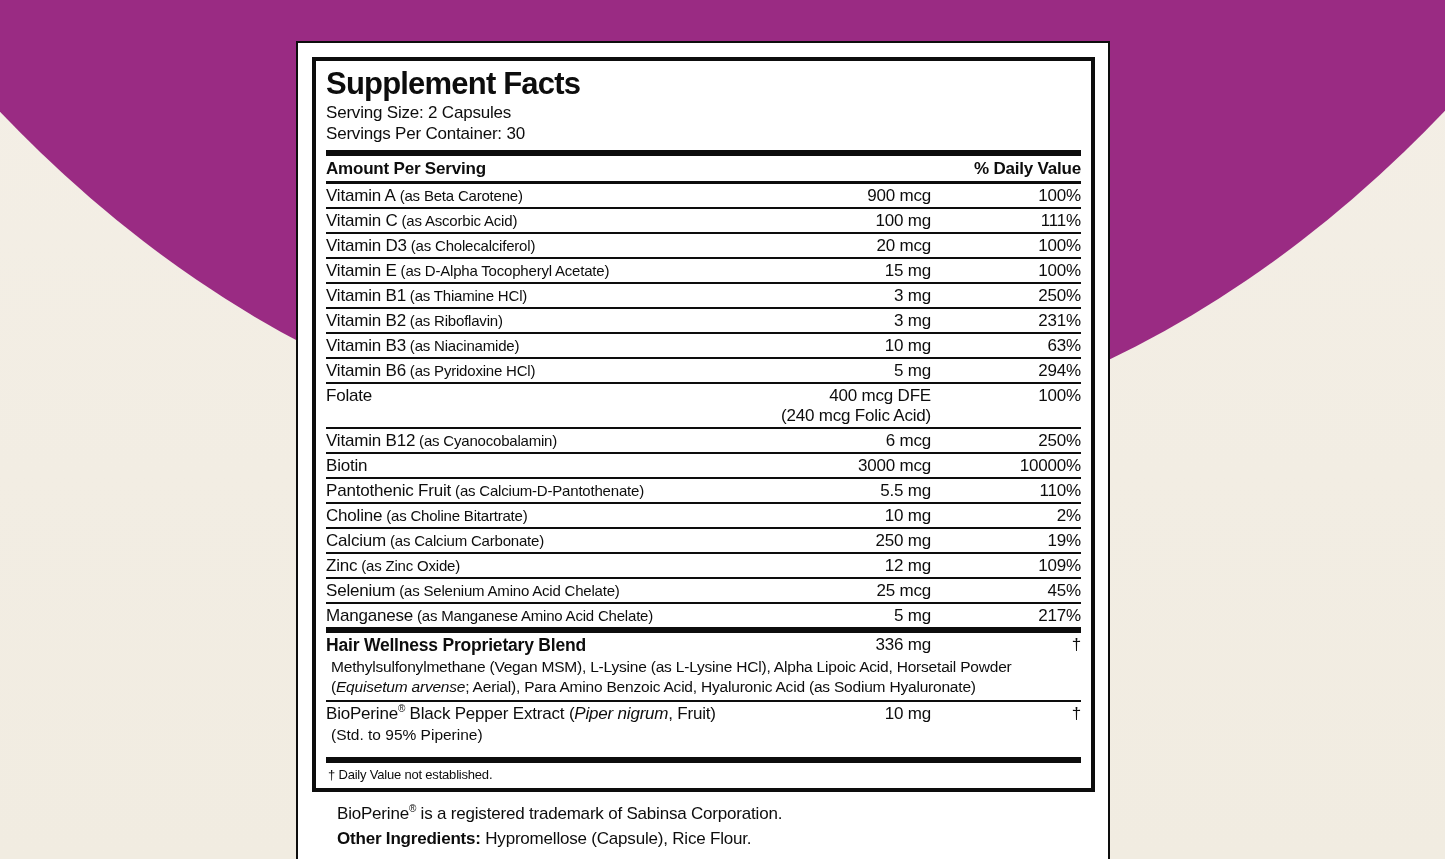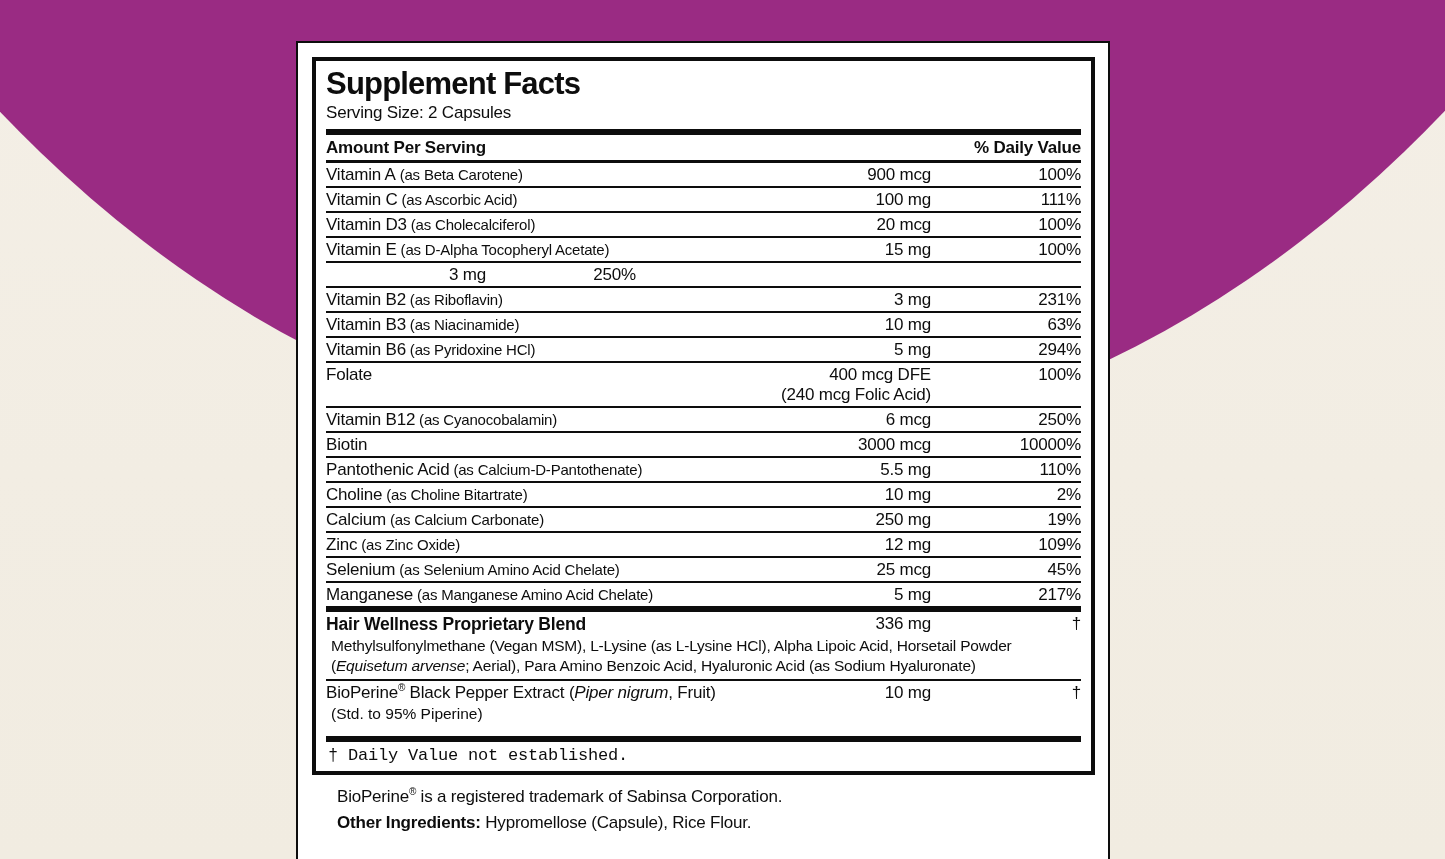--- a/index.html
+++ b/index.html
@@ -65,43 +65,43 @@
   .c-name .dt{font-size:15px;}
   .c-amt{width:160px;text-align:right;white-space:nowrap;}
   .c-dv{width:150px;text-align:right;}
   .blend-head .nm{font-weight:bold;font-size:17.5px;}
   .blend-desc{
     font-size:15.5px;line-height:1.28;letter-spacing:-0.2px;
     padding:0 0 3px 5px;
   }
   .sub-line{font-size:15.5px;line-height:1.25;padding:0 0 13px 5px;}
   .footnote{
-    font-size:17px;letter-spacing:-0.2px;
+    font-size:13px;letter-spacing:-0.2px;
     padding:4px 0 6px 2px;
-    font-family:Liberation Mono, monospace;
   }
   .footer-notes{
     padding:9px 0 0 25px;
     font-size:17px;letter-spacing:-0.2px;line-height:1.5;
   }
   .footer-notes b{font-weight:bold;}
   sup{font-size:10px;vertical-align:super;line-height:0;}
   i{}
 </style>
 </head>
 <body>
 
 <div class="stage">
   <div class="purple-dome"></div>
 
   <div class="label-box">
     <div class="inner-box">
 
       <div class="sf-title">Supplement Facts</div>
       <div class="serving-line">Serving Size: 2 Capsules</div>
+      <div class="serving-line">Servings Per Container: 30</div>
 
       <div class="rule-double"></div>
 
       <div class="col-head">
         <span>Amount Per Serving</span>
         <span>% Daily Value</span>
       </div>
 
       <div>
           <div class="nrow">
@@ -126,20 +126,21 @@
             <div class="c-dv">100%</div>
           </div>
           <div class="nrow">
             <div class="c-name"><span class="nm">Vitamin E</span><span class="dt">&nbsp;(as D-Alpha Tocopheryl Acetate)</span></div>
             <div class="c-amt">
               <div>15 mg</div>
             </div>
             <div class="c-dv">100%</div>
           </div>
           <div class="nrow">
+            <div class="c-name"><span class="nm">Vitamin B1</span><span class="dt">&nbsp;(as Thiamine HCl)</span></div>
             <div class="c-amt">
               <div>3 mg</div>
             </div>
             <div class="c-dv">250%</div>
           </div>
           <div class="nrow">
             <div class="c-name"><span class="nm">Vitamin B2</span><span class="dt">&nbsp;(as Riboflavin)</span></div>
             <div class="c-amt">
               <div>3 mg</div>
             </div>
@@ -175,21 +176,21 @@
             <div class="c-dv">250%</div>
           </div>
           <div class="nrow">
             <div class="c-name"><span class="nm">Biotin</span></div>
             <div class="c-amt">
               <div>3000 mcg</div>
             </div>
             <div class="c-dv">10000%</div>
           </div>
           <div class="nrow">
-            <div class="c-name"><span class="nm">Pantothenic Acid</span><span class="dt">&nbsp;(as Calcium-D-Pantothenate)</span></div>
+            <div class="c-name"><span class="nm">Pantothenic Fruit</span><span class="dt">&nbsp;(as Calcium-D-Pantothenate)</span></div>
             <div class="c-amt">
               <div>5.5 mg</div>
             </div>
             <div class="c-dv">110%</div>
           </div>
           <div class="nrow">
             <div class="c-name"><span class="nm">Choline</span><span class="dt">&nbsp;(as Choline Bitartrate)</span></div>
             <div class="c-amt">
               <div>10 mg</div>
             </div>

